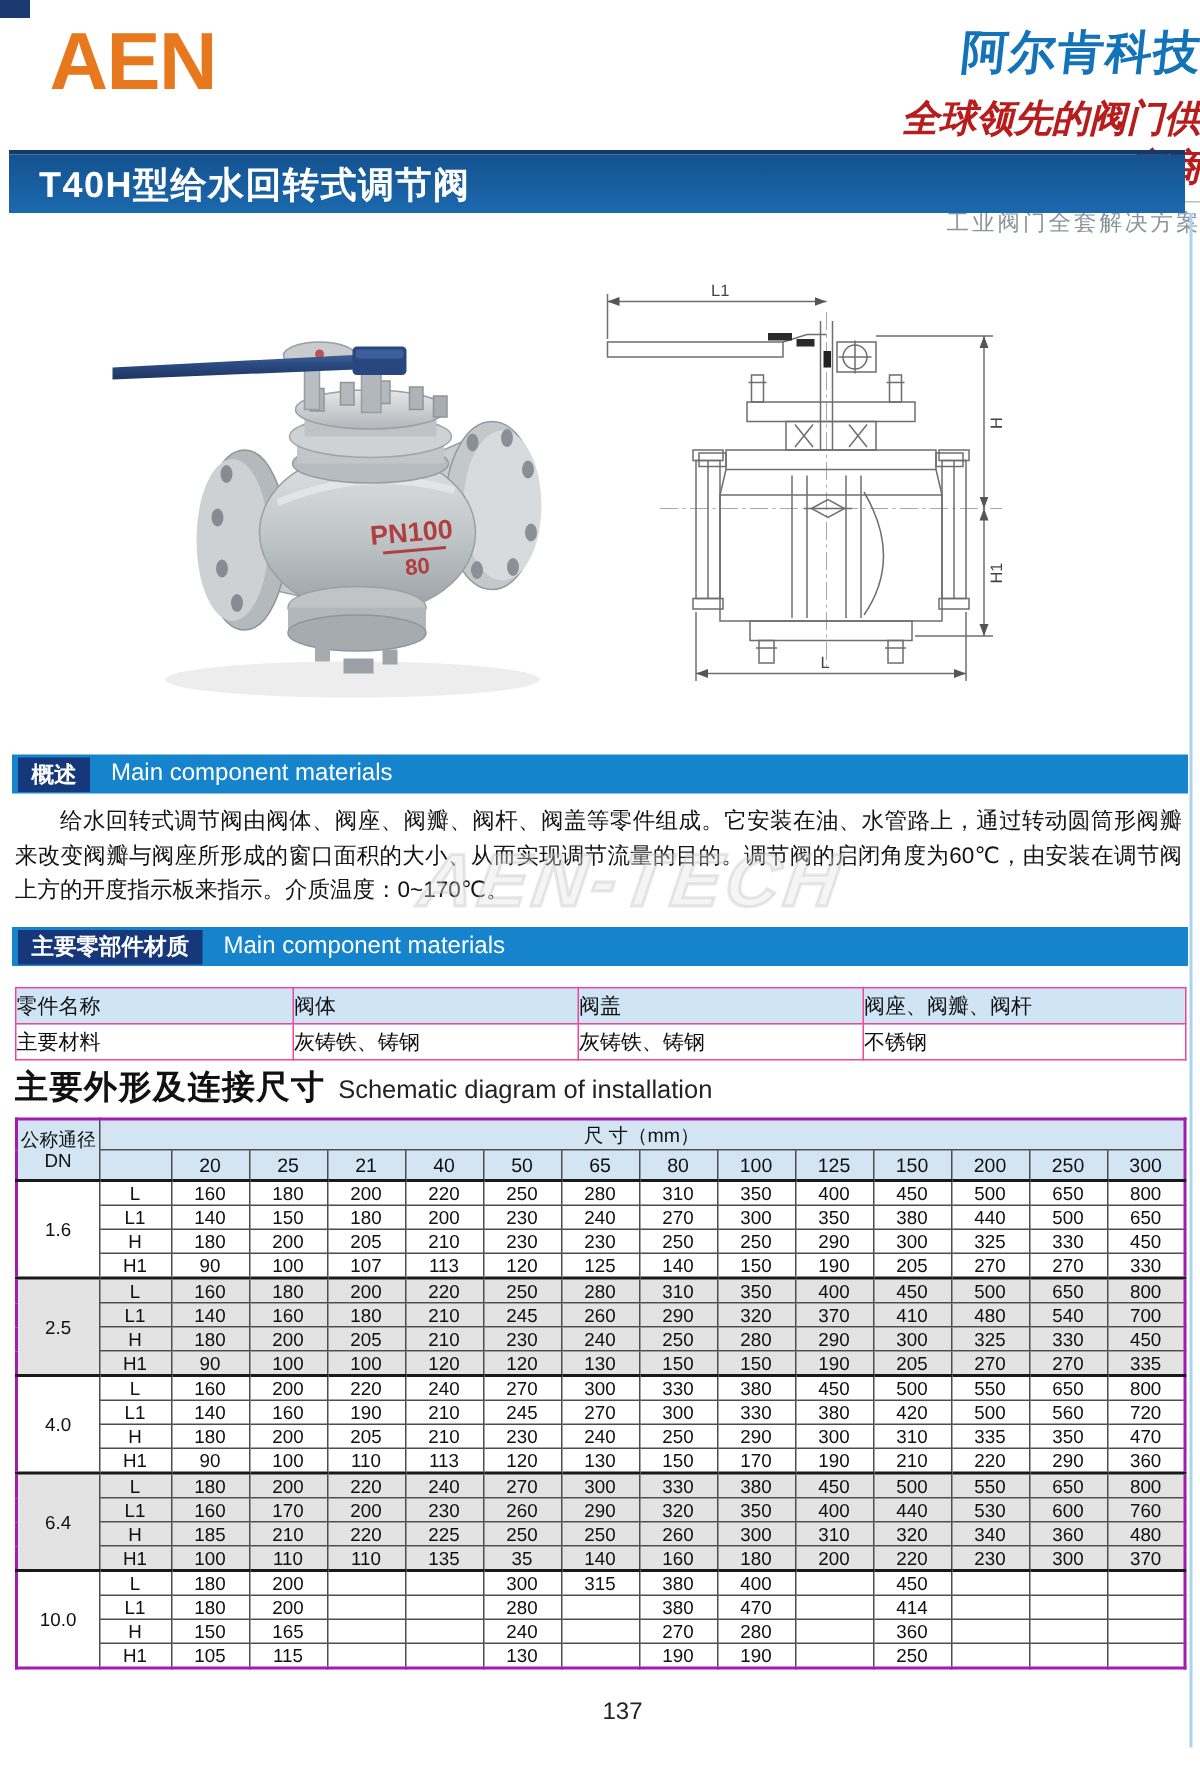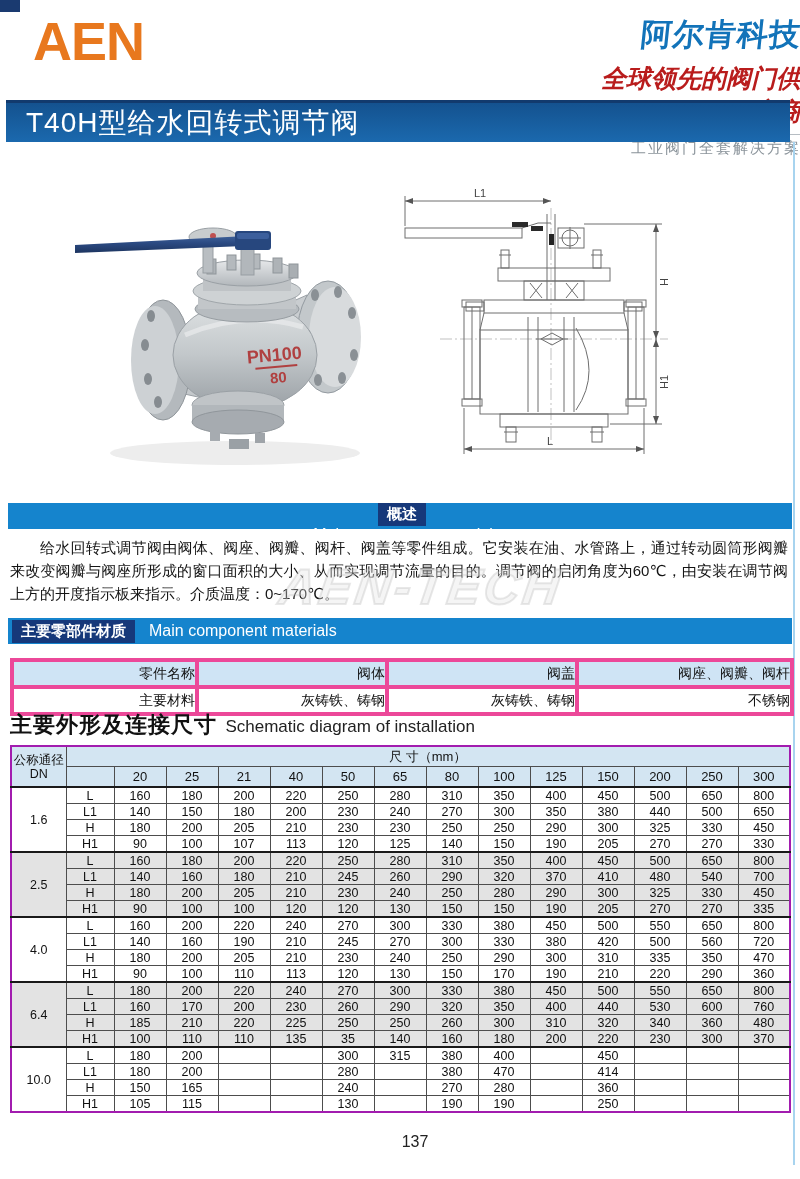--- a/index.html
+++ b/index.html
@@ -11,47 +11,47 @@
   .logo{position:absolute;left:33px;top:10px;font-size:54px;font-weight:900;letter-spacing:-1px;color:#e8781e;}
   .brand-block{position:absolute;right:35px;top:14px;width:220px;text-align:right;}
   .brand-cn{font-size:31px;font-weight:900;color:#1273b9;transform:skewX(-6deg);letter-spacing:1px;}
   .brand-tagline{font-size:25px;font-weight:bold;font-style:italic;color:#b91c1c;margin-top:6px;letter-spacing:0px;}
   .brand-divider{border-top:1px solid #b6bdc3;margin-top:6px;}
   .brand-subtitle{font-size:15px;color:#8b949b;margin-top:4px;letter-spacing:2px;}
 
   .title-bar{position:absolute;left:6px;top:100px;width:784px;height:42px;box-sizing:border-box;
              background:linear-gradient(180deg,#14528f 0%,#1b69ae 100%);border-top:3px solid #123a6d;
              display:flex;align-items:center;padding-left:20px;}
-  .title-cn{color:#fff;font-size:28px;font-weight:normal;letter-spacing:1px;}
+  .title-cn{color:#fff;font-size:24px;font-weight:bold;letter-spacing:1px;}
   .title-en{color:#eaf3fb;font-size:17px;margin-left:14px;margin-top:4px;}
   .right-rule{position:absolute;left:793px;top:142px;width:2px;height:1023px;background:#a8d4ef;}
 
   
   .photo-wrap{position:absolute;left:55px;top:195px;width:330px;height:285px;}
   .drawing-wrap{position:absolute;left:400px;top:182px;width:280px;height:290px;}
 
   
   .section-bar{position:absolute;left:8px;width:784px;height:26px;background:#1584cd;
                display:flex;align-items:center;box-sizing:border-box;}
-  .bar-overview{top:503px;flex-direction:column;}
+  .bar-overview{top:503px;}
   .bar-materials{top:618px;}
   .section-tag{background:#16387a;color:#fff;font-size:15px;font-weight:bold;
                padding:2px 9px;margin-left:4px;white-space:nowrap;}
   .bar-label{color:#fff;font-size:16px;margin-left:14px;}
 
   .para{position:absolute;left:10px;top:536px;width:778px;margin:0;font-size:15px;line-height:23px;
         text-align:justify;text-indent:2em;color:#141414;}
   .watermark{position:absolute;left:280px;top:558px;font-size:50px;font-weight:bold;font-style:italic;
              letter-spacing:3px;color:rgba(225,225,225,0.35);-webkit-text-stroke:2px rgba(180,180,180,0.30);
              transform:skewX(-8deg);pointer-events:none;}
 
   
   .mat-table{position:absolute;left:10px;top:658px;width:780px;border-collapse:collapse;table-layout:fixed;
              font-size:14px;color:#111;}
-  .mat-table th,.mat-table td{border:4px solid #ec4899;height:23px;text-align:right;padding:0;font-weight:normal;font-family:Liberation Mono, monospace;}
+  .mat-table th,.mat-table td{border:1px solid #ec4899;height:23px;text-align:left;padding:0;font-weight:normal;font-family:Liberation Mono, monospace;}
   .mat-table thead th{background:#cfe4f5;}
 
   
   .dim-heading{position:absolute;left:10px;top:710px;}
   .dh-cn{font-size:22px;font-weight:bold;color:#111;letter-spacing:1px;}
   .dh-en{font-size:17px;color:#222;margin-left:4px;}
 
   
   .dim-table{position:absolute;left:10px;top:745px;width:779px;border-collapse:collapse;table-layout:fixed;
              font-size:12.5px;color:#111;border:2px solid #a21caf;}

